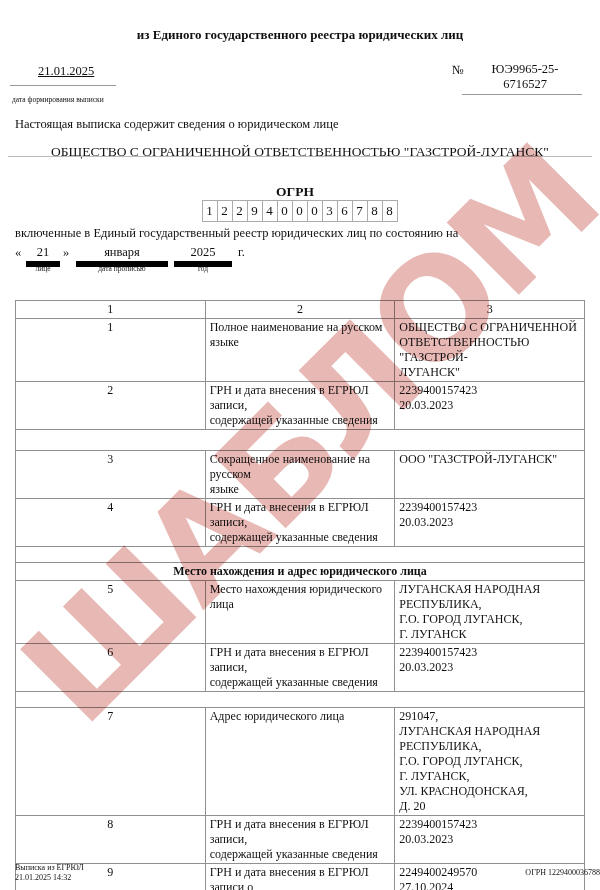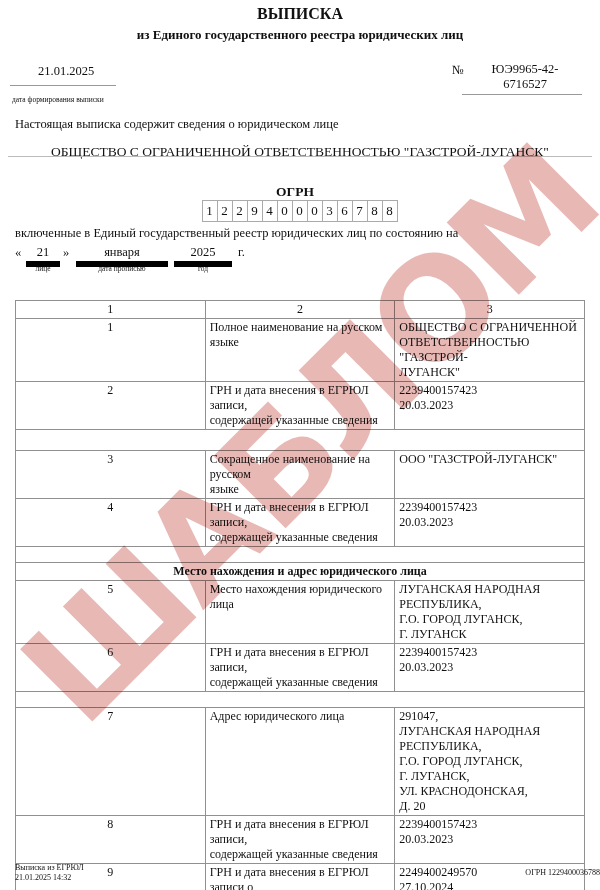--- a/index.html
+++ b/index.html
@@ -9,21 +9,21 @@
   .watermark{position:absolute;left:310px;top:435px;
     transform:translate(-50%,-50%) rotate(-45deg);
     font-family:"DejaVu Sans", sans-serif;font-weight:bold;font-size:140px;
     letter-spacing:-4px;white-space:nowrap;color:rgba(200,85,78,0.42);
     mix-blend-mode:multiply;z-index:6;pointer-events:none;}
   
   .title{position:absolute;top:5px;left:0;width:100%;text-align:center;
     font-size:16px;font-weight:bold;}
   .subtitle{position:absolute;top:27px;left:0;width:100%;text-align:center;
     font-size:13px;font-weight:bold;}
-  .form-date{position:absolute;left:38px;top:64px;font-size:12.5px;}
+  .form-date{position:absolute;left:38px;top:64px;font-size:12.5px;text-decoration:underline;}
   .date-line{position:absolute;left:10px;top:85px;width:106px;border-bottom:1px solid #999;}
   .date-caption{position:absolute;left:12px;top:95px;font-size:7.5px;}
   .num-sign{position:absolute;left:452px;top:63px;font-size:12.5px;}
   .num-block{position:absolute;left:466px;top:62px;width:118px;text-align:center;
     font-size:12.5px;line-height:15px;}
   .num-line{position:absolute;left:462px;top:94px;width:120px;border-bottom:1px solid #999;}
   
   .lead{position:absolute;left:15px;top:117px;font-size:12.5px;}
   .company{position:absolute;left:0;top:144px;width:100%;text-align:center;font-size:13.5px;}
   .company-rule{position:absolute;left:8px;top:156px;width:584px;border-bottom:1px solid #bbb;}
@@ -55,30 +55,29 @@
   .footer-center{position:absolute;left:0;top:868px;width:100%;text-align:right;font-size:8px;}
   .footer-right{position:absolute;right:14px;top:868px;font-size:8px;margin-top:39px;}
 </style>
 </head>
 <body>
 
 <div class="page">
 
   <div class="watermark">ШАБЛОМ</div>
 
-  <div class="title">ВЫПИСКА</div>
   <div class="subtitle">из Единого государственного реестра юридических лиц</div>
 
   <div class="form-date">21.01.2025</div>
   <div class="date-line"></div>
   <div class="date-caption">дата формирования выписки</div>
 
   <div class="num-sign">№</div>
   <div class="num-block">
-    <div>ЮЭ9965-42-</div>
+    <div>ЮЭ9965-25-</div>
     <div>6716527</div>
   </div>
   <div class="num-line"></div>
 
   <div class="lead">Настоящая выписка содержит сведения о юридическом лице</div>
   <div class="company">ОБЩЕСТВО С ОГРАНИЧЕННОЙ ОТВЕТСТВЕННОСТЬЮ "ГАЗСТРОЙ-ЛУГАНСК"</div>
   <div class="company-rule"></div>
 
   <div class="ogrn-row">
     <span class="ogrn-label">ОГРН</span>

